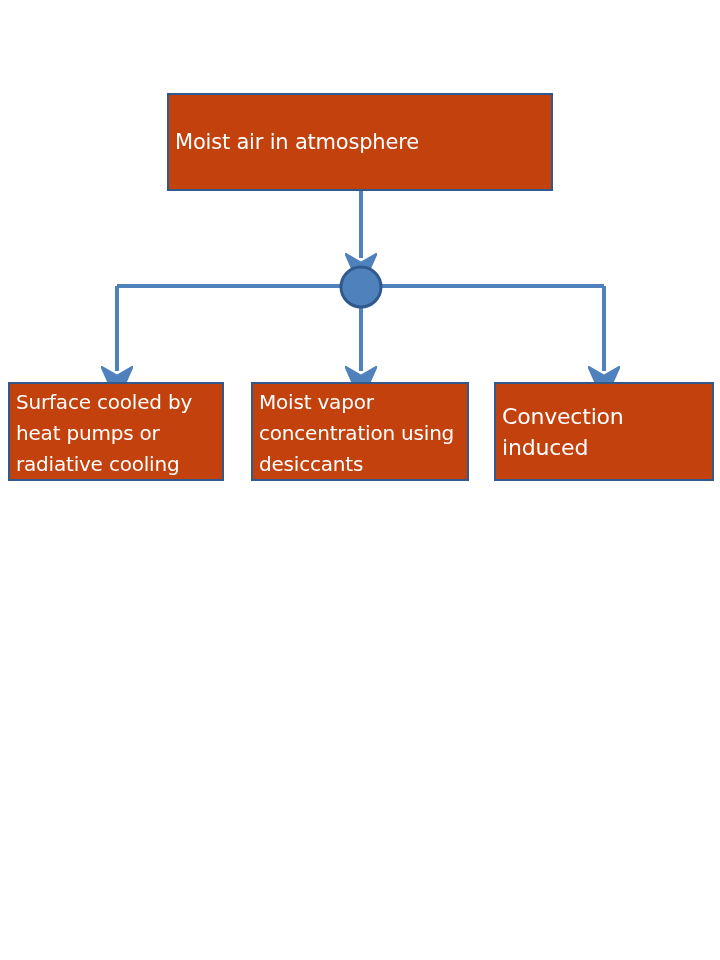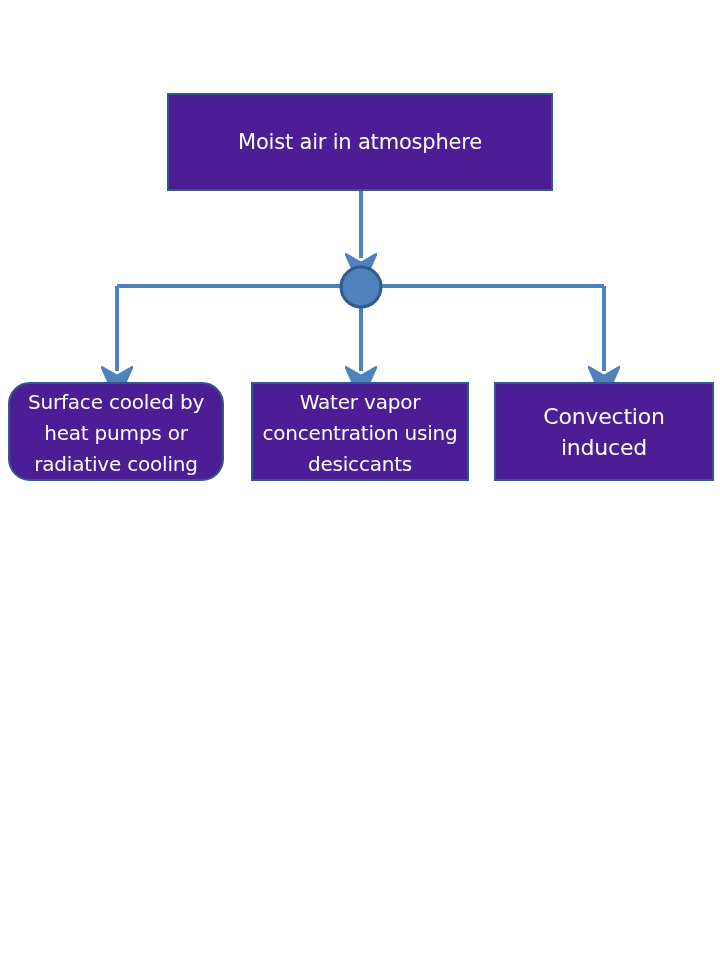--- a/index.html
+++ b/index.html
@@ -31,26 +31,25 @@
     top: 0;
     width: 720px;
     height: 960px;
     z-index: 1;
   }
 
   .node-box {
     position: absolute;
     z-index: 2;
     box-sizing: border-box;
-    background-color: #4c1d95;
+    background-color: #c2410c;
     border: 2px solid #31598e;
     display: flex;
     align-items: center;
     justify-content: center;
-    text-align: center;
     color: #ffffff;
     font-weight: 400;
     letter-spacing: -0.2px;
     -webkit-font-smoothing: antialiased;
   }
 
   .node-label {
     display: block;
     width: 100%;
     padding: 0 6px;
@@ -70,21 +69,20 @@
 
   #node-branch-1 {
     left: 8px;
     top: 382px;
     width: 216px;
     height: 99px;
     font-size: 20px;
     line-height: 31px;
     align-items: flex-start;
     padding-top: 3px;
-    border-radius: 22px;
   }
 
   #node-branch-2 {
     left: 251px;
     top: 382px;
     width: 218px;
     height: 99px;
     font-size: 20px;
     line-height: 31px;
     align-items: flex-start;
@@ -130,21 +128,21 @@
     <span class="node-label">Moist air in atmosphere</span>
   </div>
 
   <div class="node-box" id="node-branch-1">
     <span class="node-label">Surface cooled by
 heat pumps or
 radiative cooling</span>
   </div>
 
   <div class="node-box" id="node-branch-2">
-    <span class="node-label">Water vapor
+    <span class="node-label">Moist vapor
 concentration using
 desiccants</span>
   </div>
 
   <div class="node-box" id="node-branch-3">
     <span class="node-label">Convection induced</span>
   </div>
 
 </div>
 

